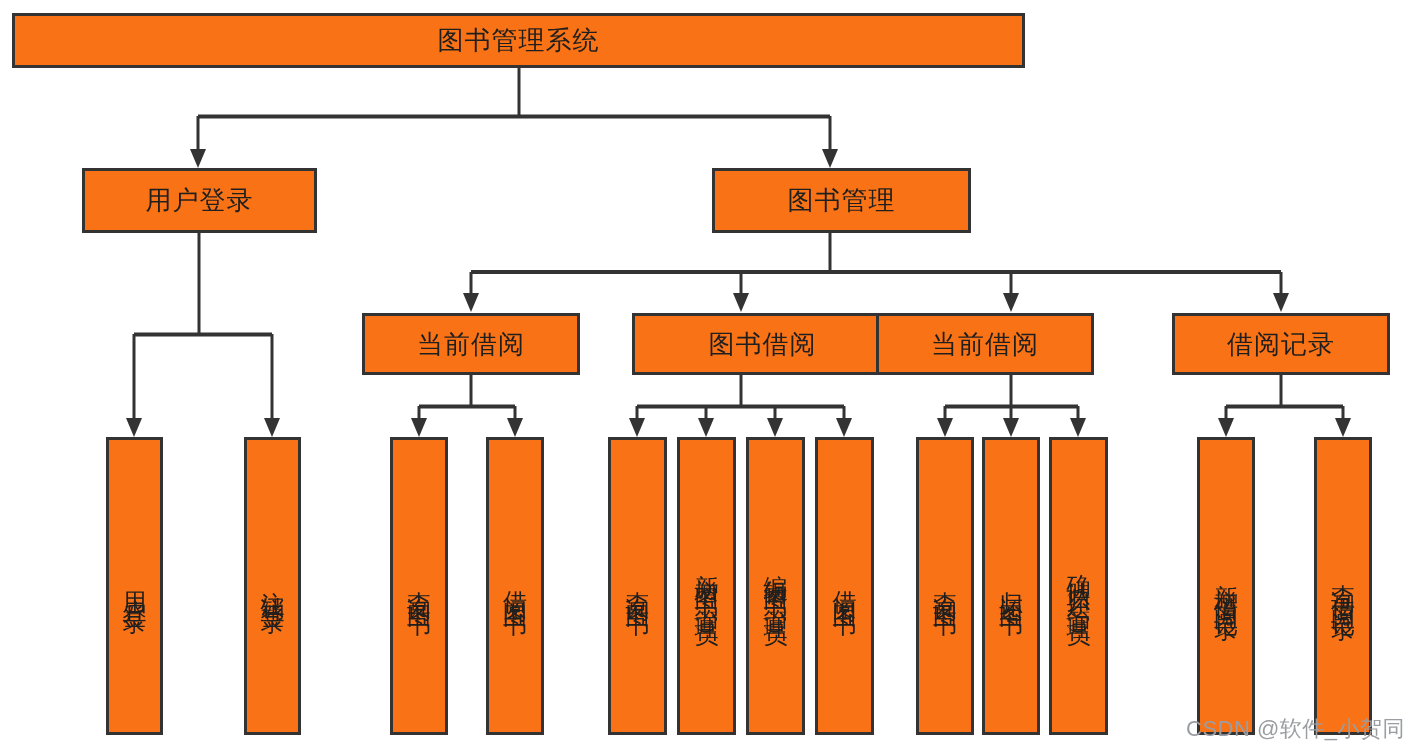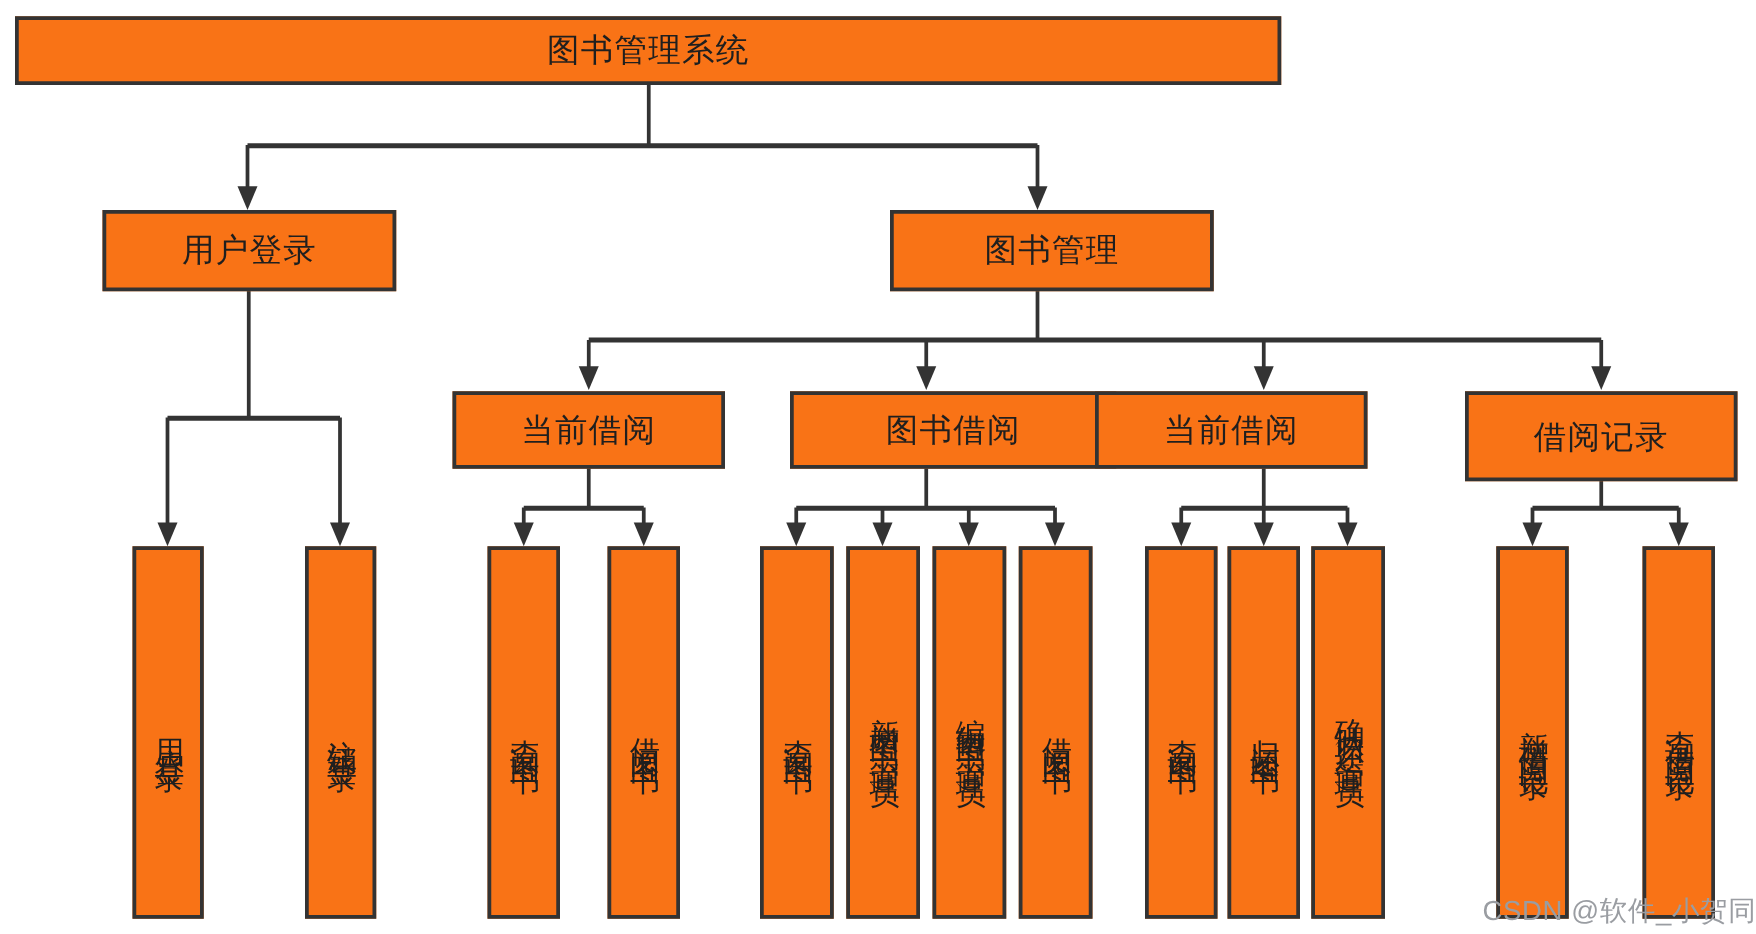--- a/index.html
+++ b/index.html
@@ -127,21 +127,21 @@
   </svg>
 
   <div class="box h" style="left:12px; top:13px; width:1013px; height:55px;">图书管理系统</div>
 
   <div class="box h" style="left:82px; top:168px; width:235px; height:65px;">用户登录</div>
   <div class="box h" style="left:712px; top:168px; width:259px; height:65px;">图书管理</div>
 
   <div class="box h" style="left:362px; top:313px; width:218px; height:62px;">当前借阅</div>
   <div class="box h" style="left:632px; top:313px; width:261px; height:62px;">图书借阅</div>
   <div class="box h" style="left:876px; top:313px; width:218px; height:62px;">当前借阅</div>
-  <div class="box h" style="left:1172px; top:313px; width:218px; height:72px;">借阅记录</div>
+  <div class="box h" style="left:1172px; top:313px; width:218px; height:62px;">借阅记录</div>
 
   <div class="box v" style="left:106px; top:437px; width:57px; height:298px;">用户登录</div>
   <div class="box v" style="left:244px; top:437px; width:57px; height:298px;">注销登录</div>
 
   <div class="box v" style="left:390px; top:437px; width:58px; height:298px;">查询图书</div>
   <div class="box v" style="left:486px; top:437px; width:58px; height:298px;">借阅图书</div>
 
   <div class="box v" style="left:608px; top:437px; width:59px; height:298px;">查询图书</div>
   <div class="box v" style="left:677px; top:437px; width:59px; height:298px;">新增图书（管理员）</div>
   <div class="box v" style="left:746px; top:437px; width:59px; height:298px;">编辑图书（管理员）</div>

